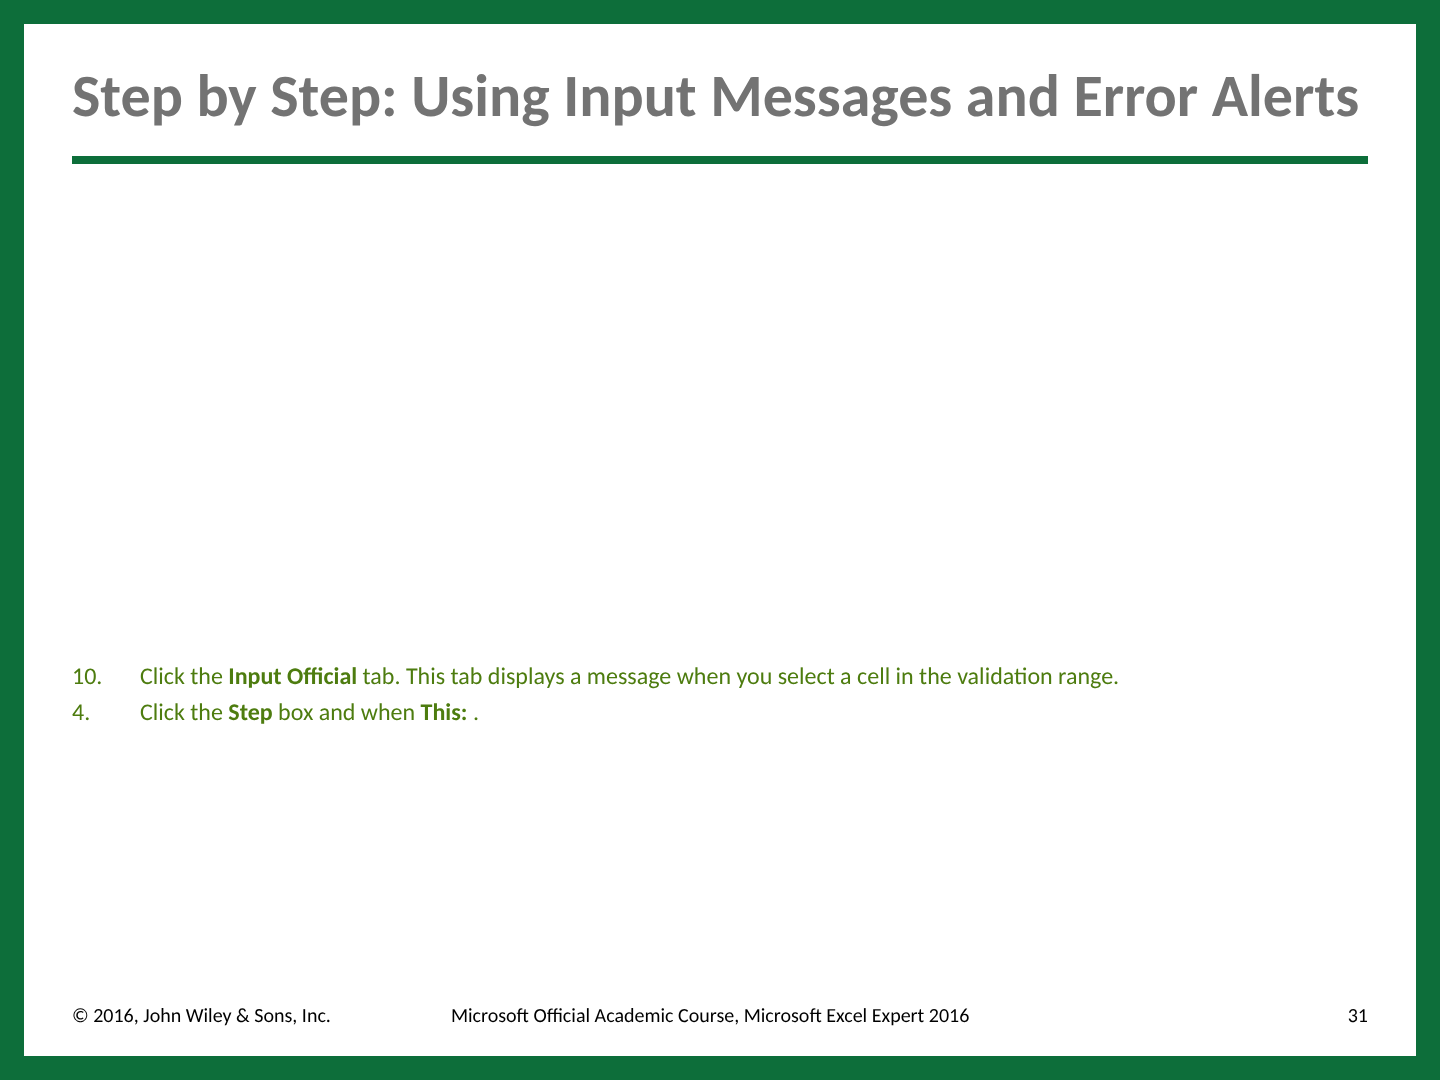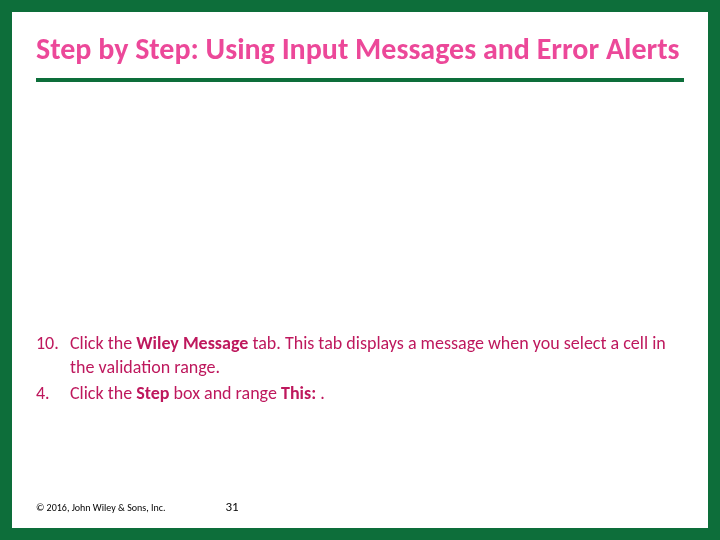--- a/index.html
+++ b/index.html
@@ -10,39 +10,39 @@
   }
   .slide {
     position: absolute;
     top: 12px; left: 12px; right: 12px; bottom: 12px;
     background: #ffffff;
   }
   .title-block {
     padding: 20px 24px 8px 24px;
   }
   .title {
-    color: #ec4899;
+    color: #737373;
     font-size: 30px;
     font-weight: 700;
     line-height: 1.12;
   }
   .rule {
     margin: 4px 24px 0 24px;
     border: none;
     border-top: 4px solid #0d6e3a;
   }
   .body {
     position: absolute;
     left: 24px;
     right: 24px;
     top: 320px;
   }
   .list {
-    font-size: 18px;
-    color: #be185d;
+    font-size: 12px;
+    color: #4d7c0f;
     line-height: 1.32;
   }
   .item {
     display: flex;
     margin-bottom: 2px;
   }
   .num {
     width: 34px;
     flex: 0 0 34px;
   }
@@ -51,50 +51,51 @@
   .footer {
     position: absolute;
     left: 24px; right: 24px; bottom: 14px;
     display: flex;
     align-items: baseline;
     font-size: 10px;
     color: #000;
   }
   .footer .copy { flex: 0 0 auto; margin-right: 60px; }
   .footer .course { flex: 1 1 auto; }
-  .footer .page { flex: 0 0 auto; font-size: 13px; }
+  .footer .page { flex: 0 0 auto; font-size: 10px; }
 </style>
 </head>
 <body>
 
 <div class="slide">
 
   <div class="title-block">
     <h1 class="title">Step by Step: Using Input Messages and Error Alerts</h1>
   </div>
   <hr class="rule">
 
   <div class="body">
     <div class="list">
 
       <div class="item">
         <div class="num">10.</div>
         <div class="txt">
-          <span>Click the </span><span class="b">Wiley Message</span><span> tab. This tab displays a message when you select a cell in the validation range.</span>
+          <span>Click the </span><span class="b">Input Official</span><span> tab. This tab displays a message when you select a cell in the validation range.</span>
         </div>
       </div>
 
       <div class="item">
         <div class="num">4.</div>
         <div class="txt">
-          <span>Click the </span><span class="b">Step</span><span> box and range </span><span class="b">This:</span><span> .</span>
+          <span>Click the </span><span class="b">Step</span><span> box and when </span><span class="b">This:</span><span> .</span>
         </div>
       </div>
 
     </div>
   </div>
 
   <div class="footer">
     <span class="copy">© 2016, John Wiley &amp; Sons, Inc.</span>
+    <span class="course">Microsoft Official Academic Course, Microsoft Excel Expert 2016</span>
     <span class="page">31</span>
   </div>
 
 </div>
 
 </body></html>

